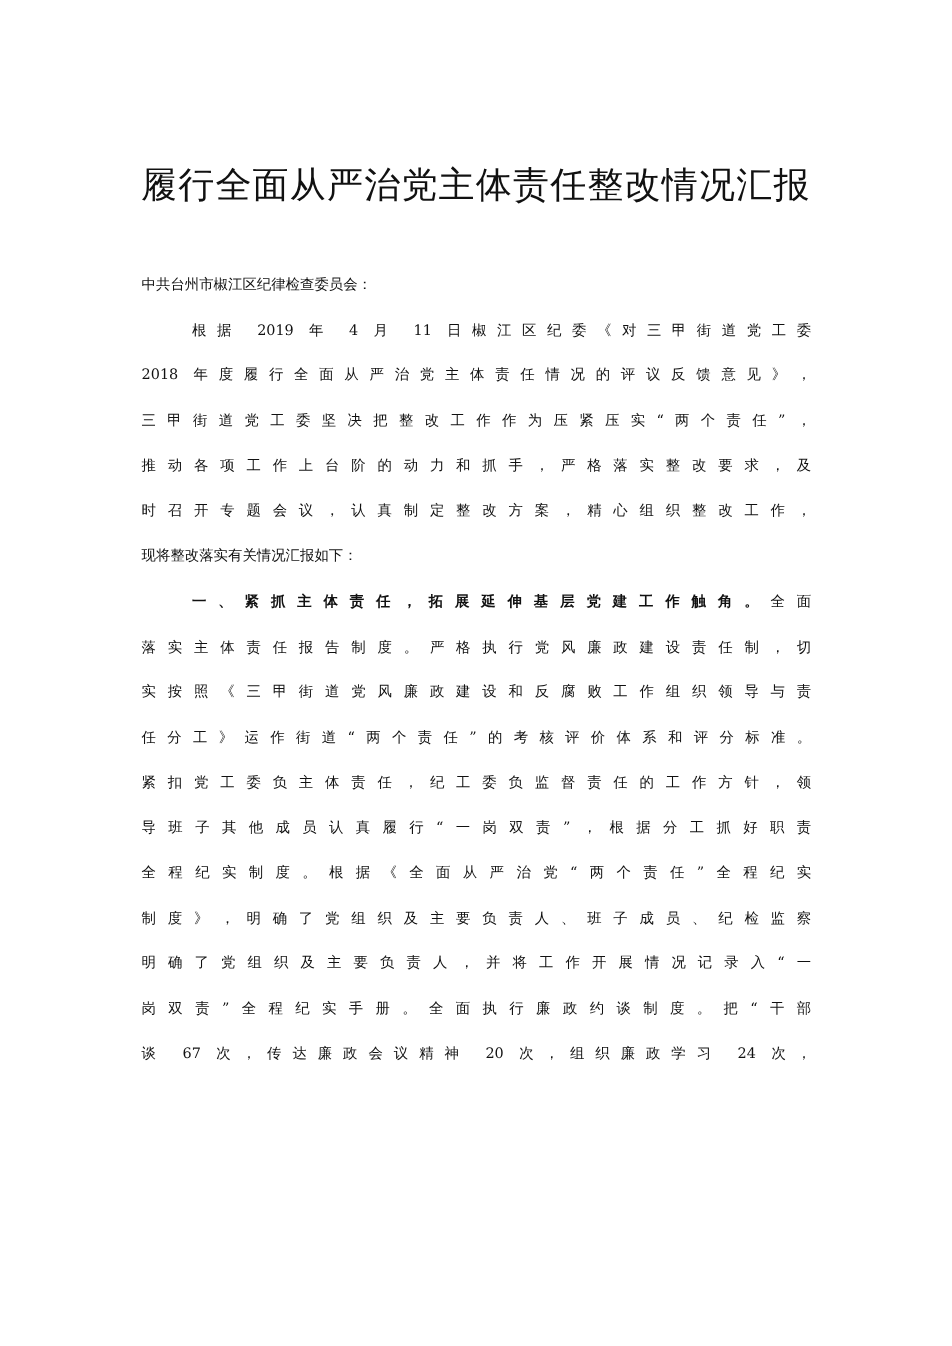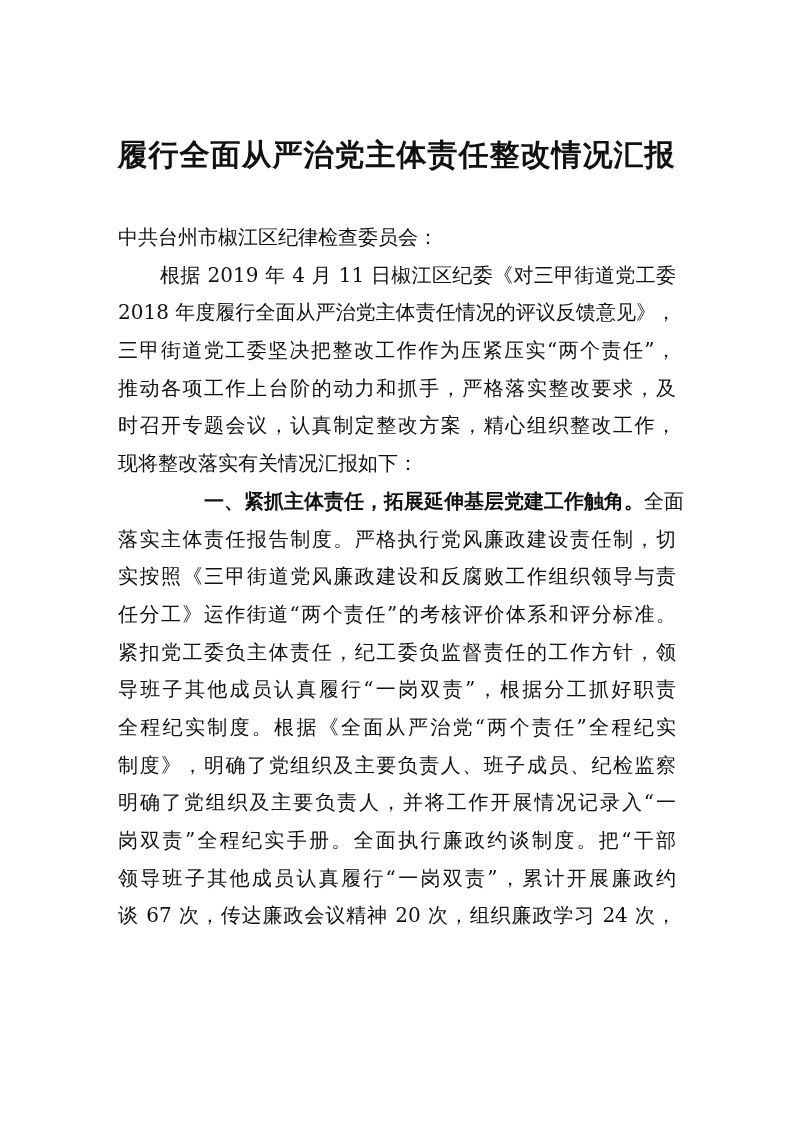--- a/index.html
+++ b/index.html
@@ -1,26 +1,26 @@
 <!DOCTYPE html>
 <html><head>
 <meta charset="utf-8">
 <style>
   html, body { margin: 0; padding: 0; background: #ffffff; }
   body { width: 793px; height: 1122px; position: relative; overflow: hidden;
          font-family: "DejaVu Serif", "Liberation Serif", serif; color: #111; }
   .page { position: absolute; left: 0; top: 0; width: 793px; height: 1122px; background: #fff; }
   .title { position: absolute; left: 0; width: 793px; top: 133px; text-align: center;
-           font-size: 30px; letter-spacing: 1px; line-height: 44px; font-weight: bold; }
+           font-size: 30px; letter-spacing: 1px; line-height: 44px; font-weight: normal; }
   .body { position: absolute; left: 118px; width: 558px; top: 219px; }
-  .line { height: 37.7px; line-height: 37.7px; font-size: 20px; white-space: nowrap;
+  .line { height: 37.7px; line-height: 37.7px; font-size: 12px; white-space: nowrap;
           text-align: justify; text-align-last: justify; }
   .line.last { text-align-last: left; }
   .line.indent { padding-left: 42px; }
-  .bold { font-weight: bold; font-family: "DejaVu Sans", "Liberation Sans", sans-serif; margin-left: 44px; }
+  .bold { font-weight: bold; font-family: "DejaVu Sans", "Liberation Sans", sans-serif; }
 </style>
 </head>
 <body>
 
 <div class="page">
   <div class="title">履行全面从严治党主体责任整改情况汇报</div>
 
   <div class="body">
     <div class="line last">中共台州市椒江区纪律检查委员会：</div>
 
@@ -37,17 +37,16 @@
       <div class="line indent"><span class="bold">一、紧抓主体责任，拓展延伸基层党建工作触角。</span><span>全面</span></div>
       <div class="line">落实主体责任报告制度。严格执行党风廉政建设责任制，切</div>
       <div class="line">实按照《三甲街道党风廉政建设和反腐败工作组织领导与责</div>
       <div class="line">任分工》运作街道“两个责任”的考核评价体系和评分标准。</div>
       <div class="line">紧扣党工委负主体责任，纪工委负监督责任的工作方针，领</div>
       <div class="line">导班子其他成员认真履行“一岗双责”，根据分工抓好职责</div>
       <div class="line">全程纪实制度。根据《全面从严治党“两个责任”全程纪实</div>
       <div class="line">制度》，明确了党组织及主要负责人、班子成员、纪检监察</div>
       <div class="line">明确了党组织及主要负责人，并将工作开展情况记录入“一</div>
       <div class="line">岗双责”全程纪实手册。全面执行廉政约谈制度。把“干部</div>
-      <div class="line">领导班子其他成员认真履行“一岗双责”，累计开展廉政约</div>
       <div class="line">谈 67 次，传达廉政会议精神 20 次，组织廉政学习 24 次，</div>
     </div>
   </div>
 </div>
 
 </body></html>

